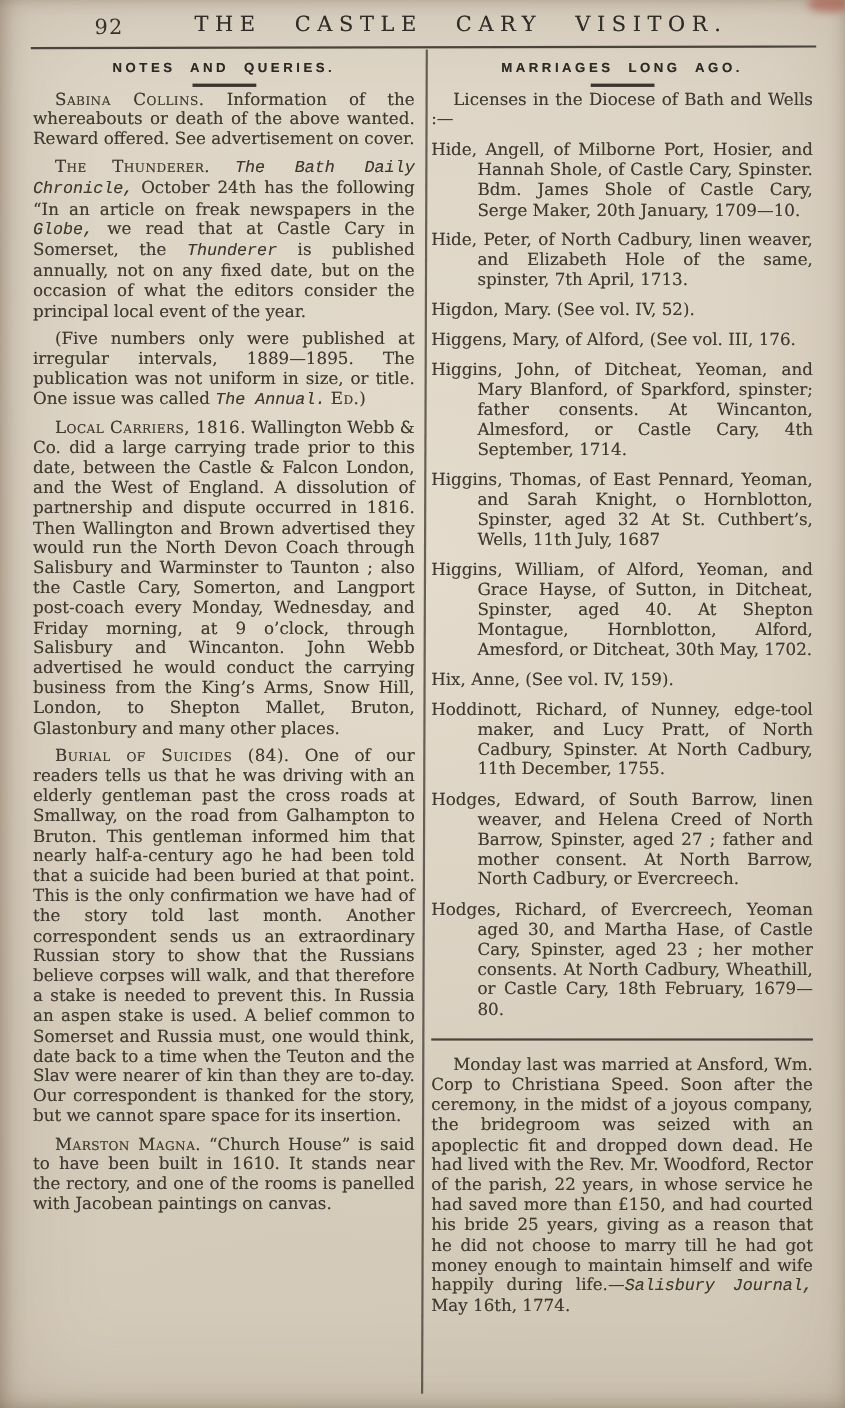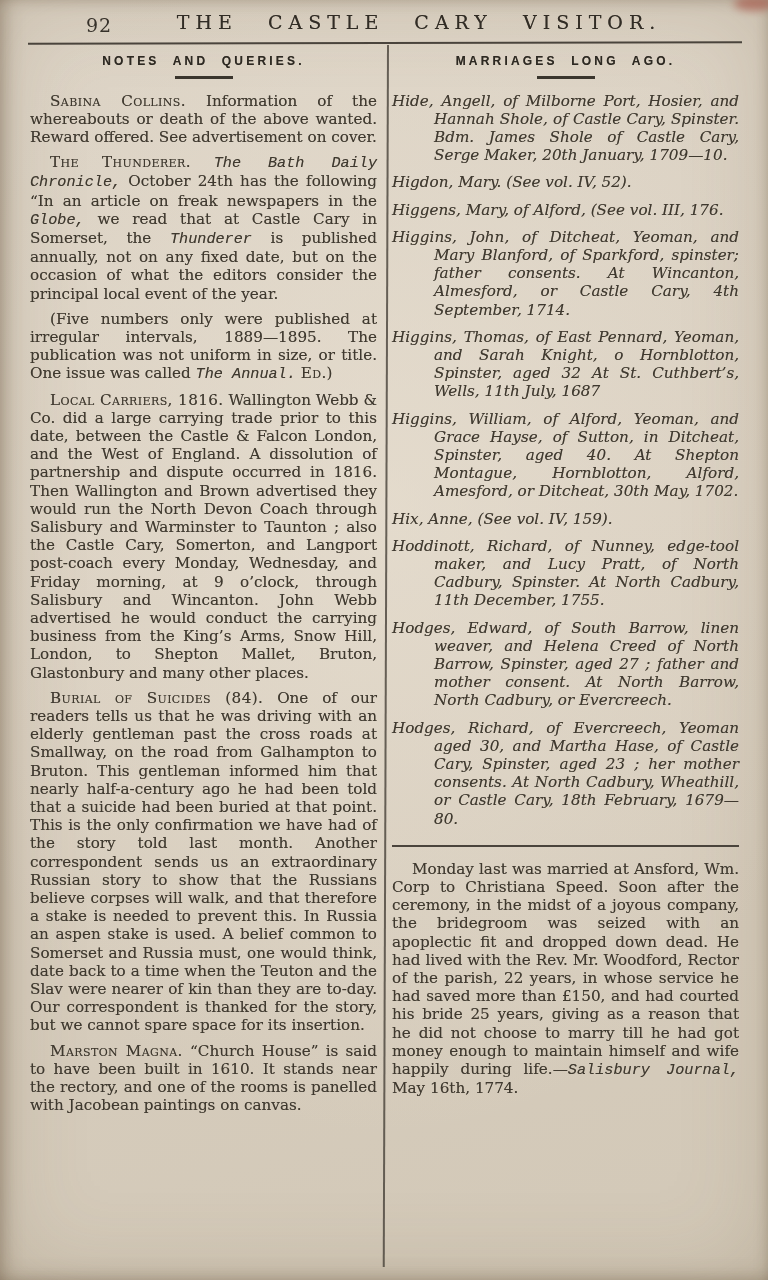--- a/index.html
+++ b/index.html
@@ -46,25 +46,25 @@
   .col{position:absolute;top:54px;width:347px;}
   .col-left{left:30px;}
   .col-right{left:392px;}
   .col-heading{
     margin:0;text-align:center;
     font-family:"Liberation Sans", sans-serif;font-weight:bold;
     font-size:12px;letter-spacing:3.2px;word-spacing:7px;color:#2d2922;
     text-shadow:0 0 .5px rgba(45,41,34,.5);
   }
   .heading-dash{width:58px;height:2.5px;background:#3a352d;margin:8px auto 0;}
-  .blocks{margin-top:13px;font-size:15.2px;line-height:18.2px;text-align:justify;}
+  .blocks{margin-top:2px;font-size:15.2px;line-height:18.2px;text-align:justify;}
   .blocks p{margin:0 0 7px;}
   p.intro{text-indent:20px;margin-bottom:10px;}
   p.para{text-indent:20px;}
-  p.entry{padding-left:42px;text-indent:-42px;margin-bottom:9px;font-style:italic;}
+  p.entry{padding-left:42px;text-indent:-42px;margin-bottom:9px;}
   .col-rule{height:2px;background:#4a443c;margin:17px 0 13px;}
   .s-sc{font-variant:small-caps;letter-spacing:.4px;}
   .s-i{font-style:italic;font-family:Liberation Mono, monospace;}
   .blocks span{text-shadow:0 0 .45px rgba(63,57,47,.5);}
 </style>
 </head>
 <body>
 
 <div class="sheet">
   <span class="pagenum">92</span>
@@ -82,21 +82,23 @@
         <p class="para"><span class="s-sc">Local Carriers, 1816.</span><span class="s-t">  Wallington Webb &amp; Co. did a large carrying trade prior to this date, between the Castle &amp; Falcon London, and the West of England.  A dissolution of partnership and dispute occurred in 1816.  Then Wallington and Brown advertised they would run the North Devon Coach through Salisbury and Warminster to Taunton ; also the Castle Cary, Somerton, and Langport post-coach every Monday, Wednesday, and Friday morning, at 9 o’clock, through Salisbury and Wincanton. John Webb advertised he would conduct the carrying business from the King’s Arms, Snow Hill, London, to Shepton Mallet, Bruton, Glastonbury and many other places.</span></p>
         <p class="para"><span class="s-sc">Burial of Suicides (84).</span><span class="s-t">  One of our readers tells us that he was driving with an elderly gentleman past the cross roads at Smallway, on the road from Galhampton to Bruton.  This gentleman informed him that nearly half-a-century ago he had been told that a suicide had been buried at that point.  This is the only confirmation we have had of the story told last month.  Another correspondent sends us an extraordinary Russian story to show that the Russians believe corpses will walk, and that therefore a stake is needed to prevent this.  In Russia an aspen stake is used.  A belief common to Somerset and Russia must, one would think, date back to a time when the Teuton and the Slav were nearer of kin than they are to-day. Our correspondent is thanked for the story, but we cannot spare space for its insertion.</span></p>
         <p class="para"><span class="s-sc">Marston Magna.</span><span class="s-t">  “Church House” is said to have been built in 1610.  It stands near the rectory, and one of the rooms is panelled with Jacobean paintings on canvas.</span></p>
       </div>
   </section>
 
   <section class="col col-right">
     <h2 class="col-heading">MARRIAGES LONG AGO.</h2>
     <div class="heading-dash"></div>
     <div class="blocks">
+        <p class="intro"><span class="s-t">Licenses in the Diocese of Bath and Wells :—</span></p>
         <p class="entry"><span class="s-t">Hide, Angell, of Milborne Port, Hosier, and Hannah Shole, of Castle Cary, Spinster. Bdm. James Shole of Castle Cary,  Serge Maker, 20th January, 1709—10.</span></p>
+        <p class="entry"><span class="s-t">Hide, Peter, of North Cadbury, linen weaver, and Elizabeth Hole of the same, spinster, 7th April, 1713.</span></p>
         <p class="entry"><span class="s-t">Higdon, Mary. (See vol. IV, 52).</span></p>
         <p class="entry"><span class="s-t">Higgens, Mary, of Alford, (See vol. III, 176.</span></p>
         <p class="entry"><span class="s-t">Higgins, John, of Ditcheat, Yeoman, and Mary Blanford, of Sparkford, spinster; father consents.  At Wincanton, Almesford, or Castle Cary, 4th September, 1714.</span></p>
         <p class="entry"><span class="s-t">Higgins, Thomas, of East Pennard, Yeoman, and Sarah Knight, o Hornblotton, Spinster, aged 32  At St. Cuthbert’s, Wells, 11th July, 1687</span></p>
         <p class="entry"><span class="s-t">Higgins, William, of Alford, Yeoman, and Grace Hayse, of Sutton, in Ditcheat, Spinster, aged 40.  At Shepton Montague, Hornblotton, Alford, Amesford, or Ditcheat, 30th May, 1702.</span></p>
         <p class="entry"><span class="s-t">Hix, Anne, (See vol. IV, 159).</span></p>
         <p class="entry"><span class="s-t">Hoddinott, Richard, of Nunney, edge-tool maker, and Lucy Pratt, of North Cadbury, Spinster.  At North Cadbury, 11th December, 1755.</span></p>
         <p class="entry"><span class="s-t">Hodges, Edward, of South Barrow, linen weaver, and Helena Creed of North Barrow, Spinster, aged 27 ; father and mother consent.  At North Barrow, North Cadbury, or Evercreech.</span></p>
         <p class="entry"><span class="s-t">Hodges, Richard, of Evercreech, Yeoman aged 30, and Martha Hase, of Castle Cary, Spinster, aged 23 ; her mother consents.  At North Cadbury, Wheathill, or Castle Cary, 18th February, 1679—80.</span></p>
         <div class="col-rule"></div>

